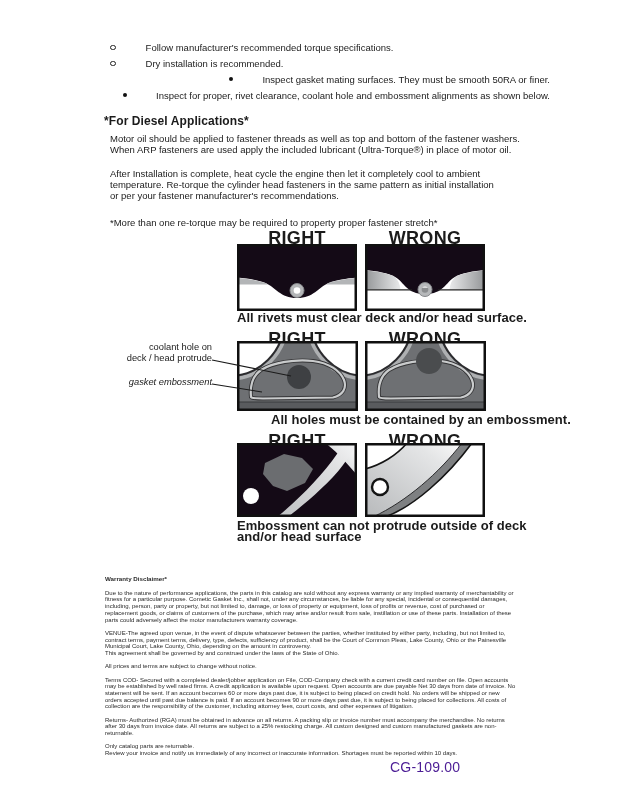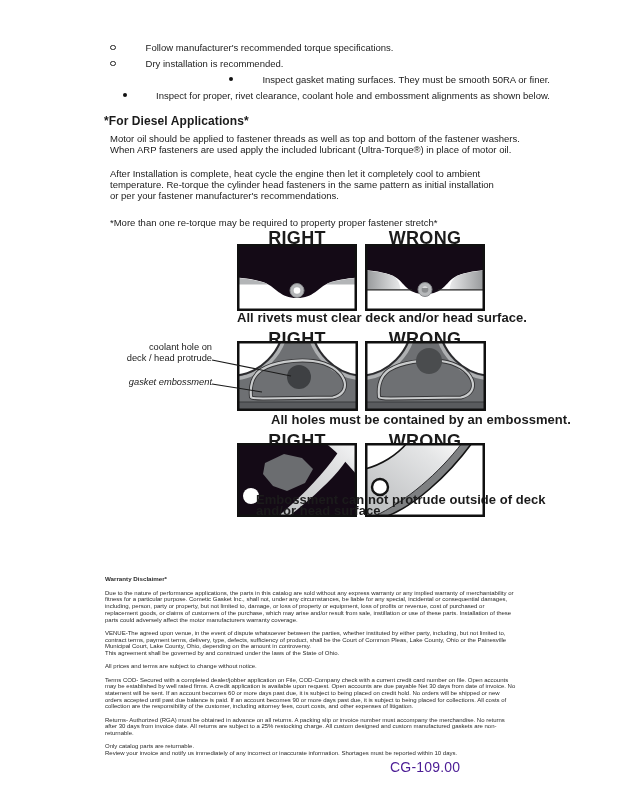--- a/index.html
+++ b/index.html
@@ -191,21 +191,21 @@
       <rect width="120" height="74" fill="#ffffff"></rect>
       <path d="M0,26 C16,22 32,12 42,0 L97,0 C74,30 42,58 8,74 L0,74 Z" fill="url(#g3w)"></path>
       <path d="M8,74 C42,58 74,30 97,0 L107,0 C82,34 48,64 20,74 Z" fill="#7e8082"></path>
       <path d="M0,26 C16,22 32,12 42,0" fill="none" stroke="#141414" stroke-width="1.6"></path>
       <path d="M97,0 C74,30 42,58 8,74" fill="none" stroke="#2a2a2c" stroke-width="1"></path>
       <path d="M107,0 C82,34 48,64 20,74" fill="none" stroke="#141414" stroke-width="1.6"></path>
       <circle cx="15" cy="44" r="8" fill="#ffffff" stroke="#141414" stroke-width="2.4"></circle>
       <rect x="1.25" y="1.25" width="117.5" height="71.5" fill="none" stroke="#101010" stroke-width="2.5"></rect>
     </svg>
   </div>
-  <div class="abs caption" style="top:494px;margin-left:19px;">Embossment can not protrude outside of deck
+  <div class="abs caption" style="top:520px;">Embossment can not protrude outside of deck
 and/or head surface</div>
 
   <div class="abs legal">
     <h4>Warranty Disclaimer*</h4>
     <p>Due to the nature of performance applications, the parts in this catalog are sold without any express warranty or any implied warranty of merchantability or fitness for a particular purpose.  Cometic Gasket Inc., shall not, under any circumstances, be liable for any special, incidental or consequential damages, including, person, party or property, but not limited to, damage, or loss of property or equipment, loss of profits or revenue, cost of purchased or replacement goods, or claims of customers of the purchase, which may arise and/or result from sale, instillation or use of these parts.  Installation of these parts could adversely affect the motor manufacturers warranty coverage.</p>
     <p>VENUE-The agreed upon venue, in the event of dispute whatsoever between the parties, whether instituted by either party, including, but not limited to, contract terms, payment terms, delivery, type, defects, sufficiency of product, shall be the Court of Common Pleas, Lake County, Ohio or the Painesville Municipal Court, Lake County, Ohio, depending on the amount in controversy.
 This agreement shall be governed by and construed under the laws of the State of Ohio.</p>
     <p>All prices and terms are subject to change without notice.</p>
     <p>Terms COD- Secured with a completed dealer/jobber application on File, COD-Company check with a current credit card number on file.  Open accounts may be established by well rated firms.  A credit application is available upon request.  Open accounts are due payable Net 30 days from date of invoice.  No statement will be sent.  If an account becomes 60 or more days past due, it is subject to being placed on credit hold.  No orders will be shipped or new orders accepted until past due balance is paid.  If an account becomes 90 or more days past due, it is subject to being placed for collections.  All costs of collection are the responsibility of the customer, including attorney fees, court costs, and other expenses of litigation.</p>
     <p>Returns- Authorized (RGA) must be obtained in advance on all returns.  A packing slip or invoice number must accompany the merchandise.  No returns after 30 days from invoice date.  All returns are subject to a 25% restocking charge.  All custom designed and custom manufactured gaskets are non-returnable.</p>

